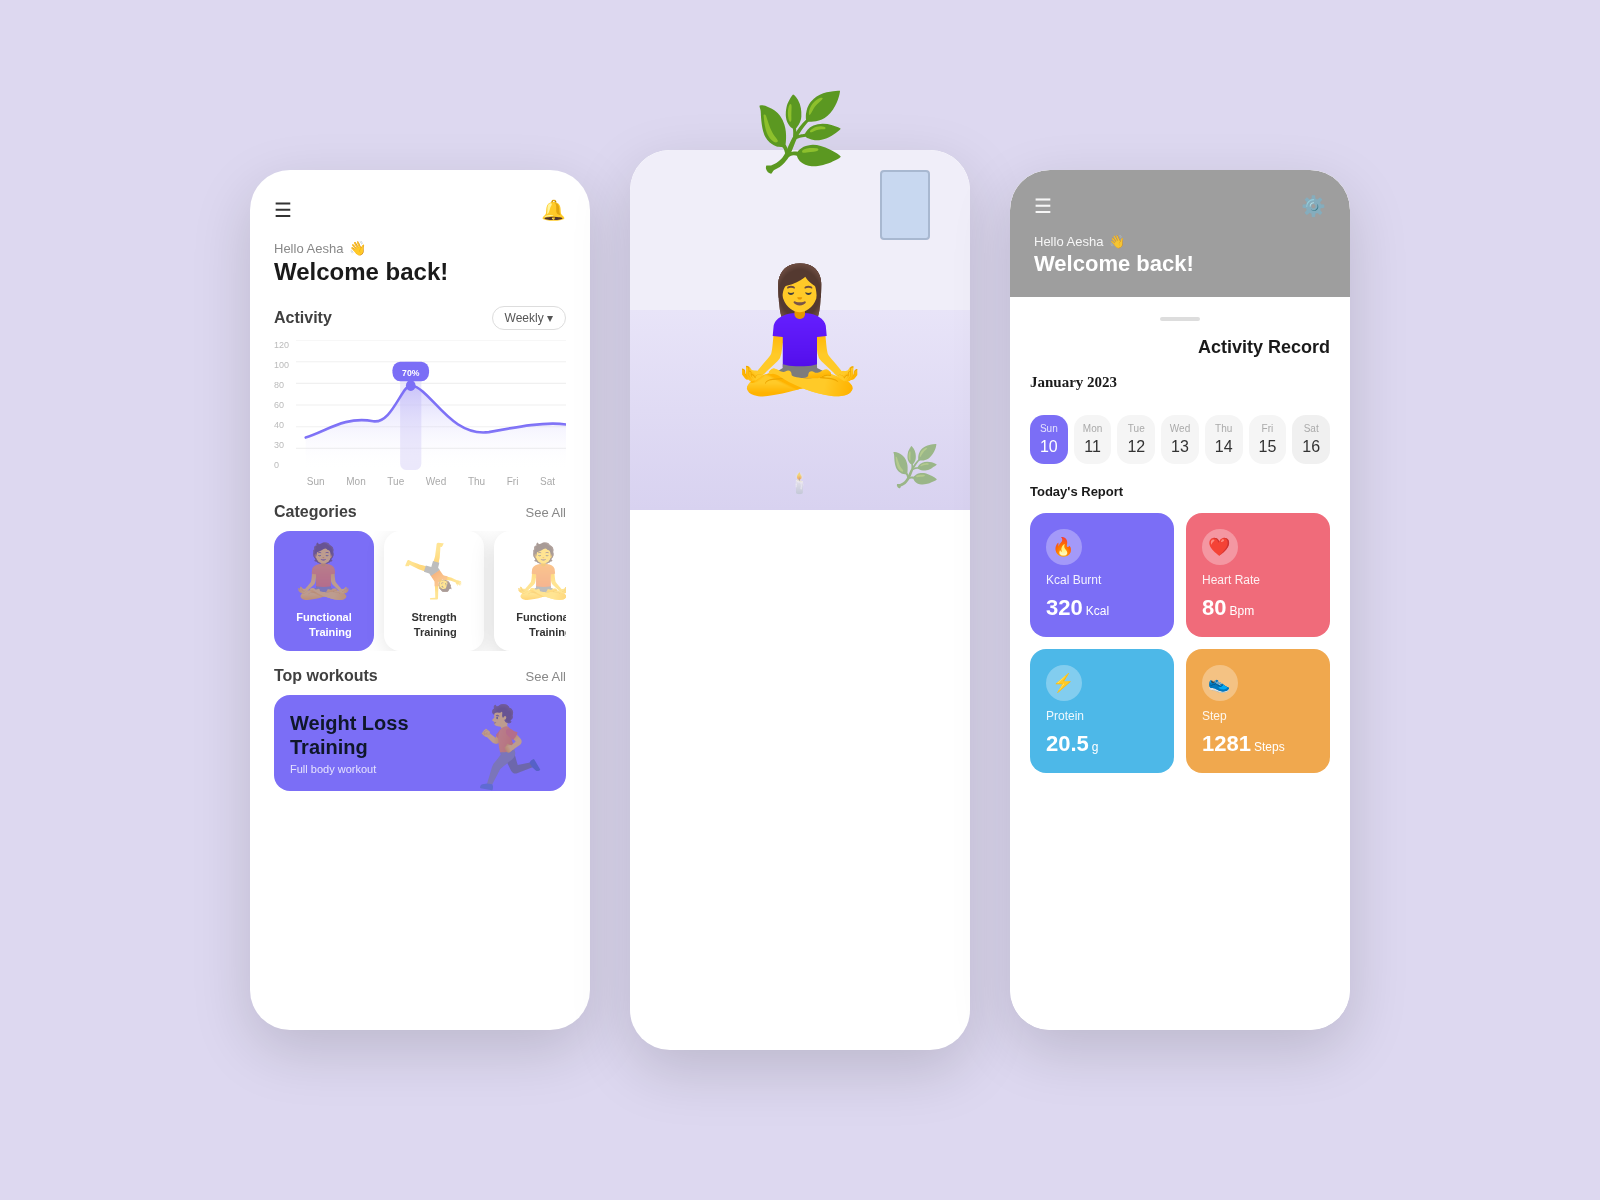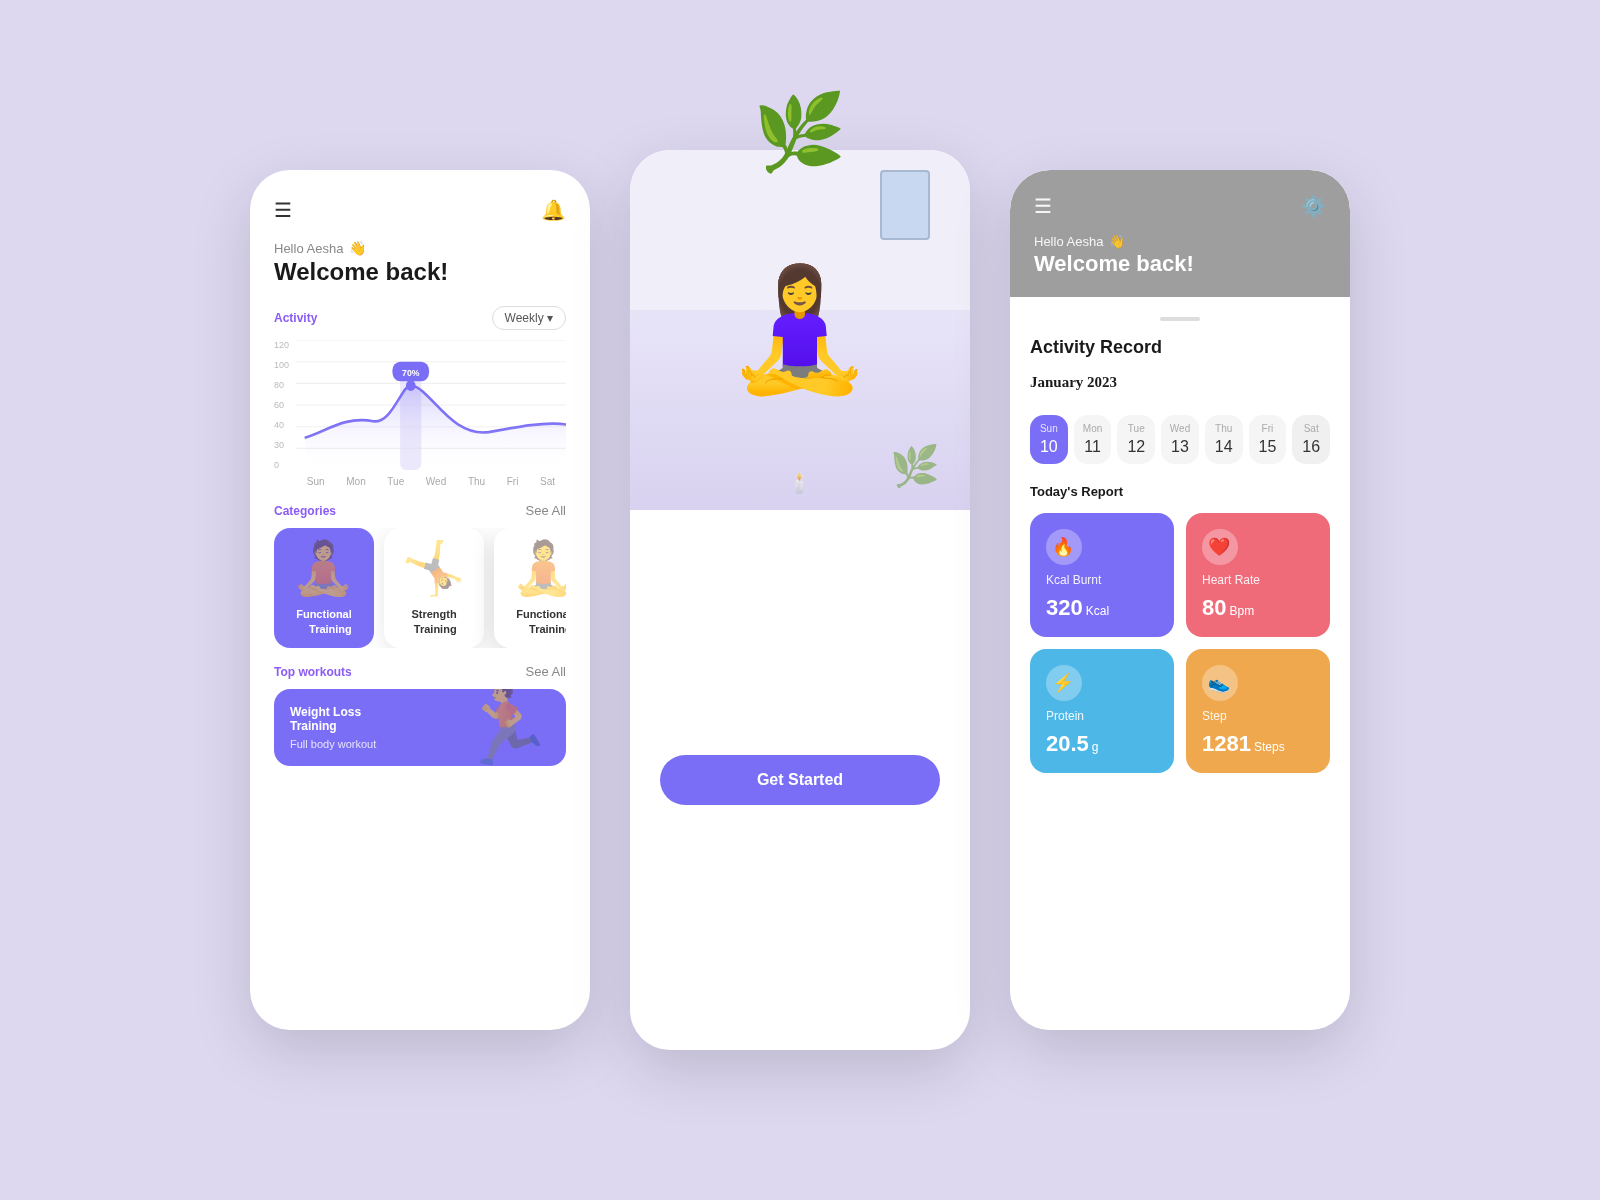--- a/index.html
+++ b/index.html
@@ -46,21 +46,21 @@
     .greeting-small { font-size: 13px; color: #888; display: flex; align-items: center; gap: 6px; }
     .wave-emoji { font-size: 14px; }
     .welcome-title { font-size: 24px; font-weight: 800; color: #1a1a1a; margin-top: 2px; margin-bottom: 20px; }
 
     .section-header {
       display: flex;
       justify-content: space-between;
       align-items: center;
       margin-bottom: 10px;
     }
-    .section-title { font-size: 12px; font-weight: 700; color: #8b5cf6; }
+    .section-title { font-size: 16px; font-weight: 700; color: #404040; }
     .see-all { font-size: 13px; color: #888; cursor: pointer; }
     .weekly-btn {
       border: 1px solid #ddd;
       border-radius: 20px;
       padding: 4px 12px;
       font-size: 12px;
       color: #555;
       background: #fff;
       cursor: pointer;
       display: flex;
@@ -142,21 +142,21 @@
       background: #7b6ef6;
       border-radius: 16px;
       padding: 16px;
       display: flex;
       align-items: center;
       justify-content: space-between;
       overflow: hidden;
       position: relative;
     }
     .workout-info { z-index: 1; }
-    .workout-title { font-size: 12px; font-weight: 800; color: #ffffff; line-height: 1.2; }
+    .workout-title { font-size: 20px; font-weight: 800; color: #0f172a; line-height: 1.2; }
     .workout-subtitle { font-size: 11px; color: rgba(255,255,255,0.8); margin-top: 4px; }
 
     
     .phone2 {
       width: 340px;
       height: 900px;
       display: flex;
       flex-direction: column;
       align-items: center;
       justify-content: space-between;
@@ -243,21 +243,21 @@
       width: 40px;
       height: 4px;
       background: #ddd;
       border-radius: 2px;
       margin: 0 auto 16px;
     }
     .activity-record-title {
       font-size: 18px;
       font-weight: 700;
       color: #1a1a1a;
-      text-align: left;
+      text-align: right;
       margin-bottom: 16px;
     }
     .month-label { font-size: 15px; font-weight: 700; color: #1a1a1a; margin-bottom: 24px; font-family: Liberation Serif, serif; }
 
     
     .calendar-row {
       display: flex;
       gap: 6px;
       margin-bottom: 20px;
       align-items: center;
@@ -442,21 +442,20 @@
       <div style="position:absolute;top:20px;right:40px;width:50px;height:70px;background:#c8d8f0;border-radius:4px;border:2px solid #a8b8d0;"></div>
 
       <div style="position:absolute;bottom:20px;right:30px;font-size:40px;opacity:0.5;">🌿</div>
 
       <div style="font-size:120px;position:relative;z-index:1;">🧘‍♀️</div>
 
       <div style="position:absolute;bottom:15px;left:50%;transform:translateX(-50%);font-size:20px;opacity:0.6;">🕯️</div>
     </div>
 
     <div class="phone2-content">
-      <button class="get-started-btn">Get Started</button>
     </div>
   </div>
 </div>
 
 <div class="phone phone3">
 
   <div class="phone3-header">
     <div class="phone3-header-top">
       <span style="font-size:20px;color:rgba(255,255,255,0.9);cursor:pointer;">☰</span>
       <span style="font-size:20px;color:rgba(255,255,255,0.9);cursor:pointer;">⚙️</span>

